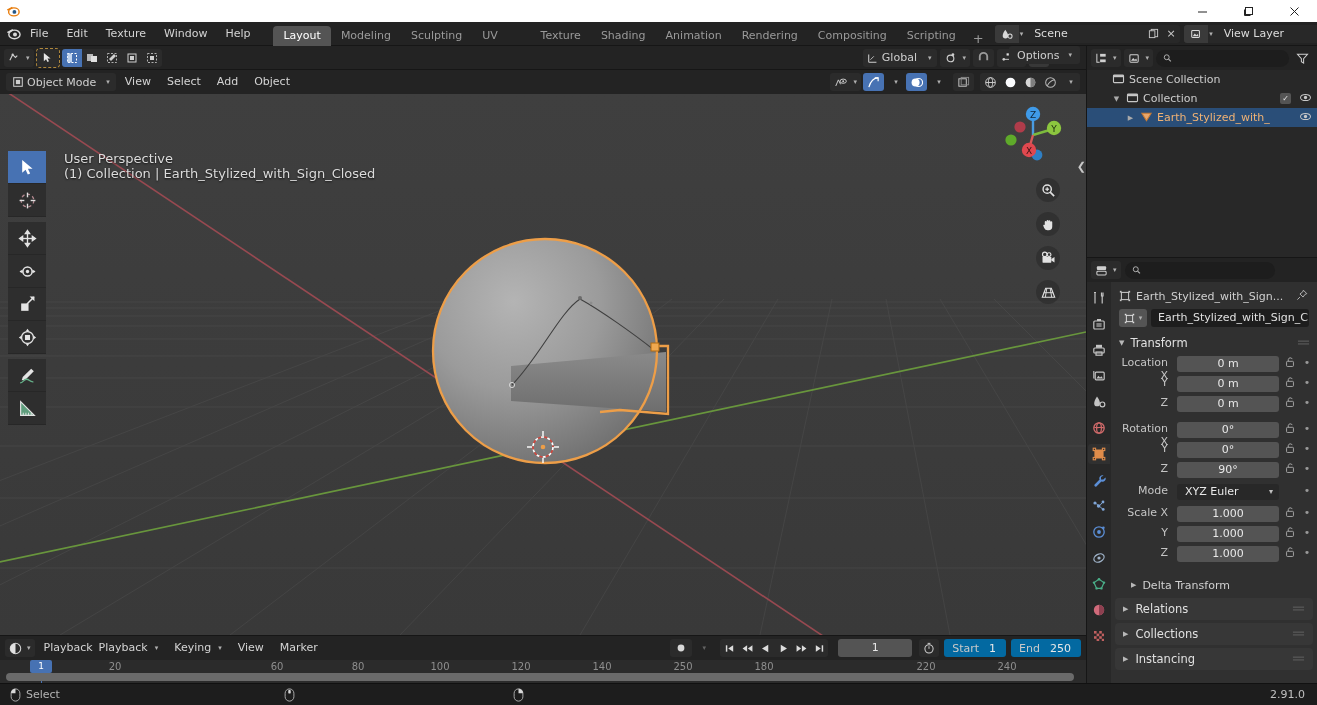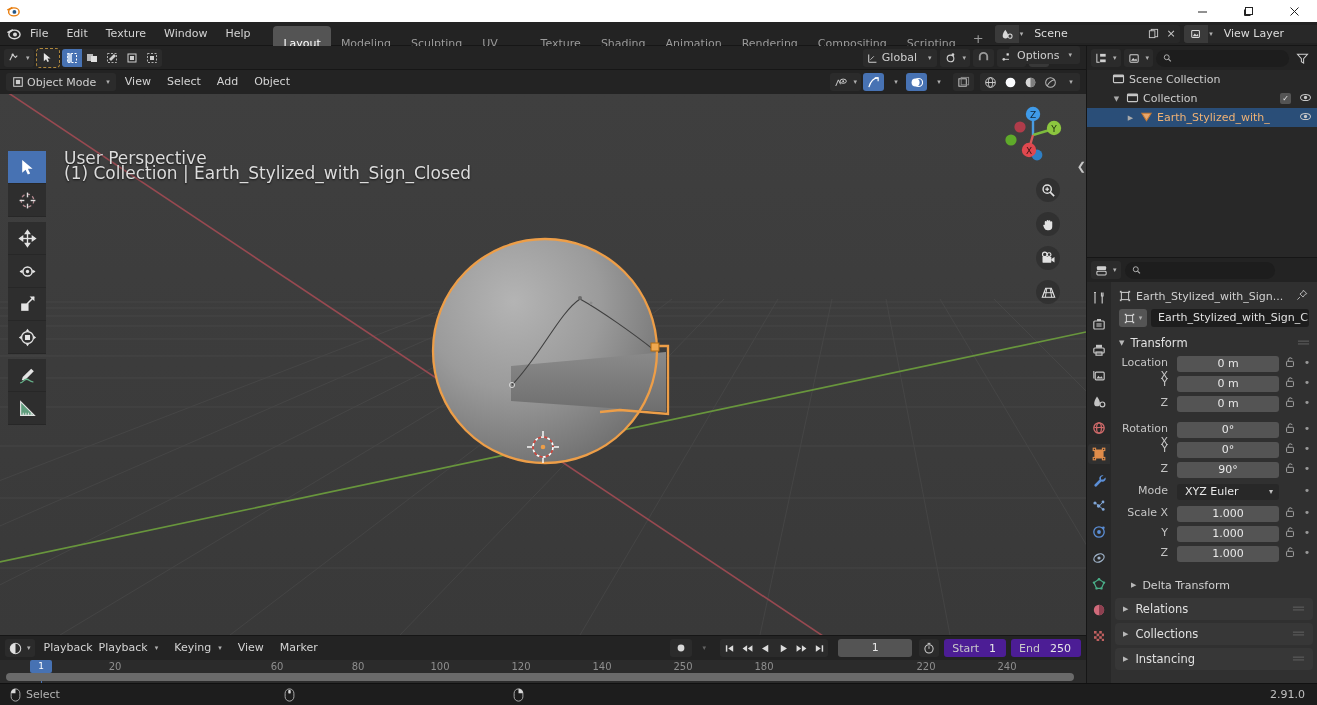--- a/index.html
+++ b/index.html
@@ -17,21 +17,21 @@
   .tb-btn { width:46px; height:22px; display:flex; align-items:center; justify-content:center;
       color:#222; font-size:12px; }
 
   
   .topbar { height:24px; background:#232323; display:flex; align-items:center;
       padding-left:6px; gap:0px; border-bottom:1px solid #161616; }
   .blender-logo { width:24px; height:24px; display:flex; align-items:center; justify-content:center; }
   .menu { padding:0 9px; height:20px; line-height:20px; color:#d4d4d4; font-size:11px;
       border-radius:3px; }
   .wstabs { display:flex; align-items:flex-end; height:24px; margin-left:14px; }
-  .wtab { padding:8px 10px; height:20px; line-height:20px; color:#9a9a9a; font-size:11px;
+  .wtab { padding:0 10px; height:20px; line-height:20px; color:#9a9a9a; font-size:11px;
       border-radius:4px 4px 0 0; }
   .wtab.active { background:#545454; color:#fff; }
   .plus { color:#9a9a9a; padding:0 7px; font-size:13px; }
   .idblock { display:flex; align-items:center; height:18px; background:#282828;
       border-radius:3px; margin-left:4px; }
   .idblock .ic { width:24px; height:18px; display:flex; align-items:center;
       justify-content:center; background:#3a3a3a; border-radius:3px 0 0 3px; }
   .idblock .nm { background:#282828; padding:0 8px; min-width:118px; height:18px;
       line-height:18px; color:#dcdcdc; font-size:11px; }
   .idblock .bt { width:18px; height:18px; display:flex; align-items:center;
@@ -56,21 +56,21 @@
   .seg { display:flex; background:#2b2b2b; border-radius:3px; overflow:hidden; }
   .seg > div { width:20px; height:18px; display:flex; align-items:center; justify-content:center; }
   .seg > div.on { background:#4772b3; }
   .mbtn { padding:0 7px; height:18px; line-height:18px; color:#d4d4d4; font-size:11px;
       border-radius:3px; }
   .spacer { flex:1; }
 
   
   .viewport { position:absolute; left:0; top:48px; width:1086px; height:541px;
       overflow:hidden; background:#3d3d3d; }
-  .vtext { position:absolute; left:64px; top:64px; color:#dcdcdc; font-size:17px;
+  .vtext { position:absolute; left:64px; top:64px; color:#dcdcdc; font-size:13px;
       line-height:15px; text-shadow:0 1px 2px rgba(0,0,0,.7); pointer-events:none; }
 
   
   .toolshelf { position:absolute; left:8px; top:57px; width:38px;
       display:flex; flex-direction:column; gap:0px; z-index:6; }
   .tool { width:38px; height:33px; background:#2e2e2e; display:flex; align-items:center;
       justify-content:center; border-bottom:1px solid #272727; }
   .tool.sel { background:#4772b3; }
   .tool.gap { margin-top:5px; }
 
@@ -91,21 +91,21 @@
   .tick { position:absolute; top:1px; color:#8e8e8e; font-size:10px; transform:translateX(-50%); }
   .playhead { position:absolute; top:0px; width:22px; height:13px; background:#4772b3;
       border-radius:2px; color:#fff; font-size:9px; text-align:center; line-height:13px;
       transform:translateX(-50%); }
   .playhead:after { content:""; position:absolute; left:50%; top:13px; width:1px; height:10px;
       background:#4772b3; }
   .scrollh { position:absolute; left:6px; bottom:2px; height:8px; width:1068px;
       background:#6a6a6a; border-radius:4px; }
   .frminput { background:#545454; border-radius:3px; width:74px; height:18px; line-height:18px;
       text-align:center; color:#e8e8e8; font-size:11px; }
-  .se { display:flex; align-items:center; height:18px; background:#4c1d95; border-radius:3px; }
+  .se { display:flex; align-items:center; height:18px; background:#0369a1; border-radius:3px; }
   .se .lb { padding:0 8px; color:#c9c9c9; font-size:11px; }
   .se .vl { padding:0 10px 0 2px; color:#e8e8e8; font-size:11px; }
   .playbtns { display:flex; background:#2b2b2b; border-radius:3px; overflow:hidden; }
   .playbtns div { width:18px; height:18px; display:flex; align-items:center;
       justify-content:center; color:#dcdcdc; font-size:9px; }
 
   
   .rcol { position:absolute; left:1086px; top:0; width:231px; height:637px; background:#303030; }
   .outliner { position:absolute; top:0; left:0; width:231px; height:211px; background:#282828;
       border-left:1px solid #161616; }

